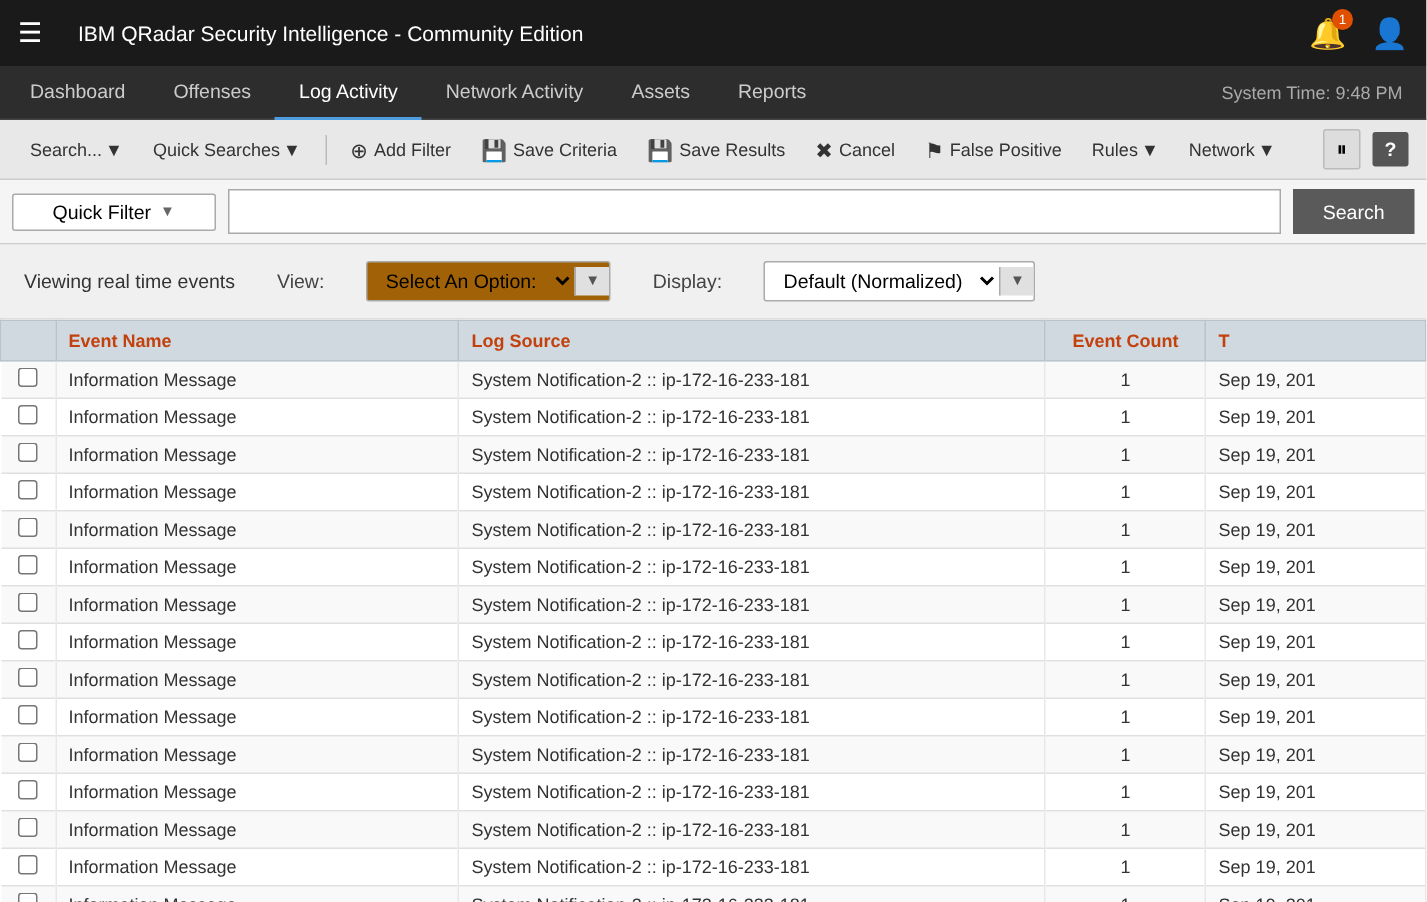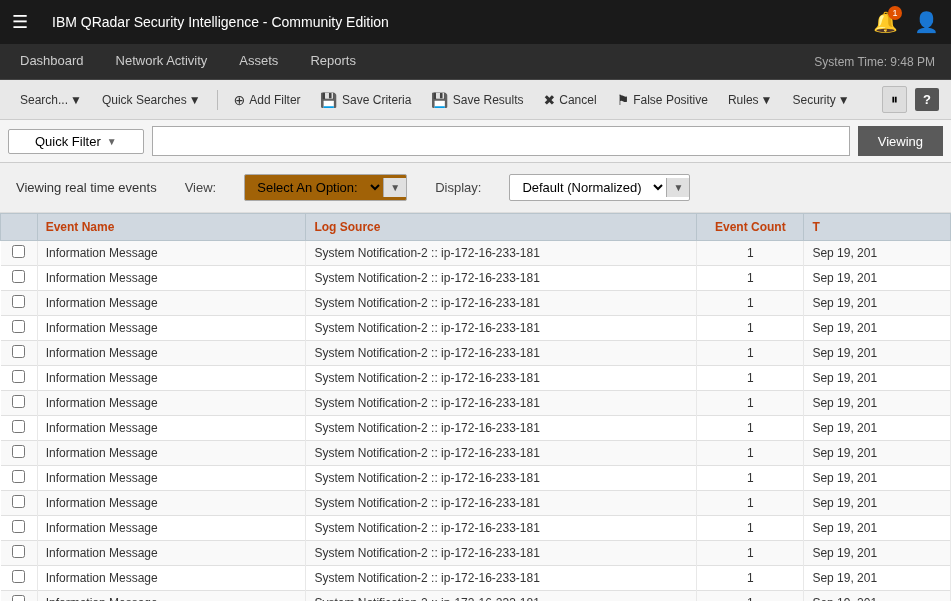--- a/index.html
+++ b/index.html
@@ -287,20 +287,22 @@
     <span class="topbar-icon">
       🔔
       <span class="notification-badge">1</span>
     </span>
     <span class="topbar-icon">👤</span>
   </div>
 </div>
 
 <div class="navbar">
   <div class="nav-item">Dashboard</div>
+  <div class="nav-item">Offenses</div>
+  <div class="nav-item active">Log Activity</div>
   <div class="nav-item">Network Activity</div>
   <div class="nav-item">Assets</div>
   <div class="nav-item">Reports</div>
   <span class="system-time">System Time: 9:48 PM</span>
 </div>
 
 <div class="toolbar">
   <button class="toolbar-dropdown">
     <span>Search...</span>
     <span>▼</span>
@@ -328,41 +330,41 @@
   </button>
   <button class="toolbar-btn">
     <span class="icon">⚑</span>
     <span>False Positive</span>
   </button>
   <button class="toolbar-dropdown">
     <span>Rules</span>
     <span>▼</span>
   </button>
   <button class="toolbar-dropdown">
-    <span>Security</span>
+    <span>Network</span>
     <span>▼</span>
   </button>
   <div class="toolbar-right">
     <button class="pause-btn">
       <span>⏸</span>
     </button>
     <button class="help-btn">
       <span>?</span>
     </button>
   </div>
 </div>
 
 <div class="search-bar">
   <button class="quick-filter-btn">
     <span>Quick Filter</span>
     <span class="arrow">▼</span>
   </button>
   <input class="search-input" type="text" placeholder="" style="">
   <button class="search-btn">
-    <span>Viewing</span>
+    <span>Search</span>
   </button>
 </div>
 
 <div class="view-bar">
   <span>Viewing real time events</span>
   <span class="view-label">View:</span>
   <div class="view-select-wrap">
     <select class="view-select">
       <option>Select An Option:</option>
     </select>

